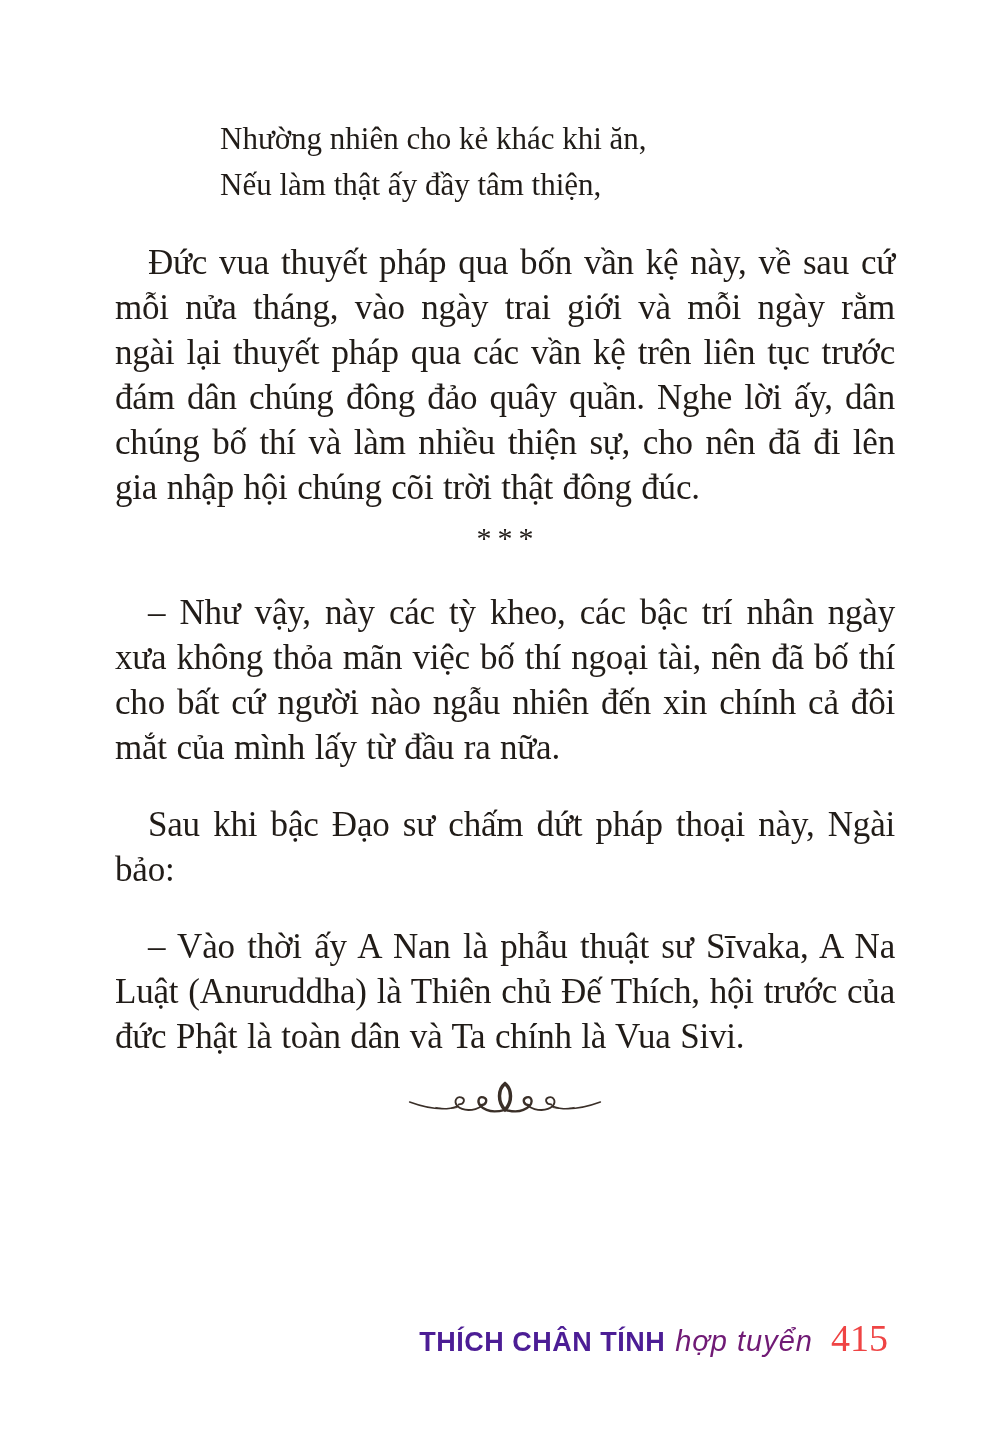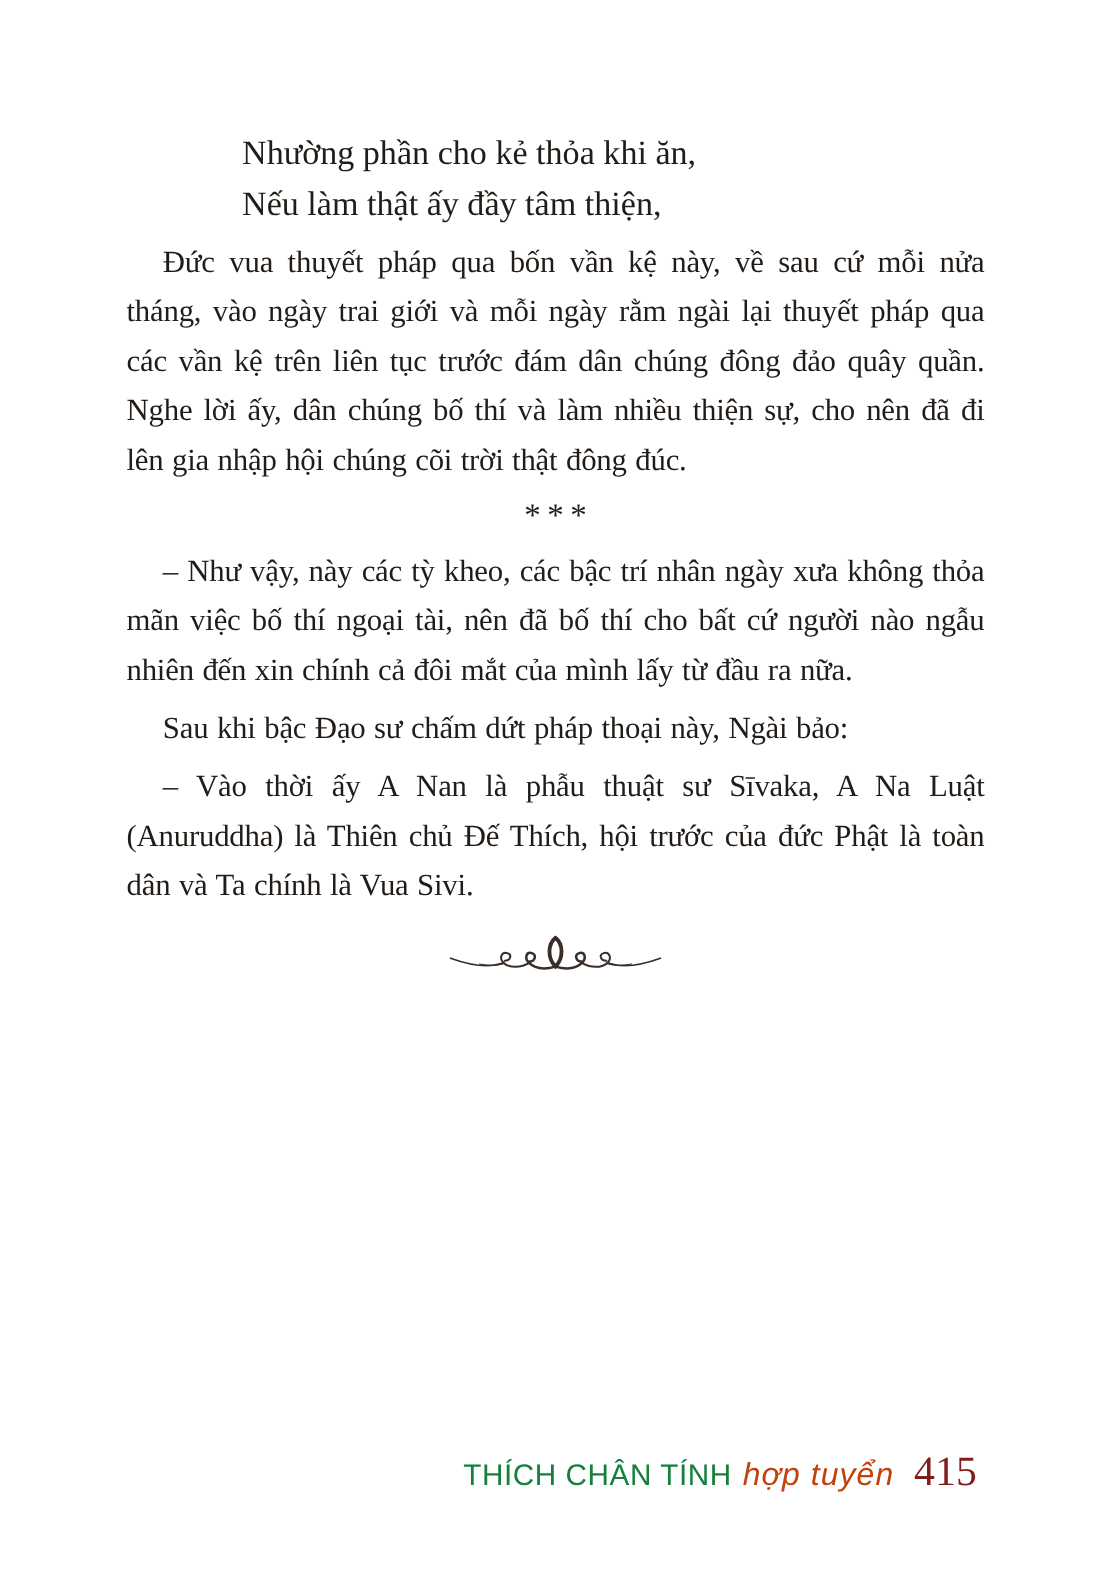--- a/index.html
+++ b/index.html
@@ -23,22 +23,22 @@
     width: 780px;
   }
   .verse {
     margin-top: 116px;
     margin-left: 105px;
     font-size: 31px;
     line-height: 46px;
     white-space: nowrap;
   }
   .para {
-    margin: 8px 0 0 0;
-    font-size: 28px;
+    margin: 32px 0 0 0;
+    font-size: 35px;
     line-height: 45px;
     text-align: justify;
     text-indent: 33px;
     letter-spacing: -0.2px;
     word-spacing: 1px;
   }
   .separator {
     margin-top: 8px;
     text-align: center;
     font-size: 30px;
@@ -56,48 +56,48 @@
   .footer {
     position: absolute;
     top: 1316px;
     right: 112px;
     display: flex;
     align-items: baseline;
     font-family: "Liberation Sans", sans-serif;
     white-space: nowrap;
   }
   .footer-author {
-    font-weight: 400;
+    font-weight: 700;
     font-size: 27px;
     letter-spacing: 0.5px;
-    color: #15803d;
+    color: #4c1d95;
   }
   .footer-collection {
     font-style: italic;
     font-size: 29px;
     font-weight: 400;
-    color: #c2410c;
+    color: #701a75;
     margin-left: 10px;
     letter-spacing: 1px;
   }
   .footer-pagenum {
     font-family: "Liberation Serif", serif;
     font-size: 38px;
-    color: #7f1d1d;
+    color: #ef4444;
     margin-left: 18px;
   }
 </style>
 </head>
 <body>
 
 <div class="page">
   <div class="content">
 
     <div class="verse">
-      <div class="verse-line">Nhường phần cho kẻ thỏa khi ăn,</div>
+      <div class="verse-line">Nhường nhiên cho kẻ khác khi ăn,</div>
       <div class="verse-line">Nếu làm thật ấy đầy tâm thiện,</div>
     </div>
 
     <p class="para">Đức vua thuyết pháp qua bốn vần kệ này, về sau cứ mỗi nửa tháng, vào ngày trai giới và mỗi ngày rằm ngài lại thuyết pháp qua các vần kệ trên liên tục trước đám dân chúng đông đảo quây quần. Nghe lời ấy, dân chúng bố thí và làm nhiều thiện sự, cho nên đã đi lên gia nhập hội chúng cõi trời thật đông đúc.</p>
 
     <div class="separator">***</div>
 
     <p class="para">– Như vậy, này các tỳ kheo, các bậc trí nhân ngày xưa không thỏa mãn việc bố thí ngoại tài, nên đã bố thí cho bất cứ người nào ngẫu nhiên đến xin chính cả đôi mắt của mình lấy từ đầu ra nữa.</p>
 
     <p class="para">Sau khi bậc Đạo sư chấm dứt pháp thoại này, Ngài bảo:</p>

